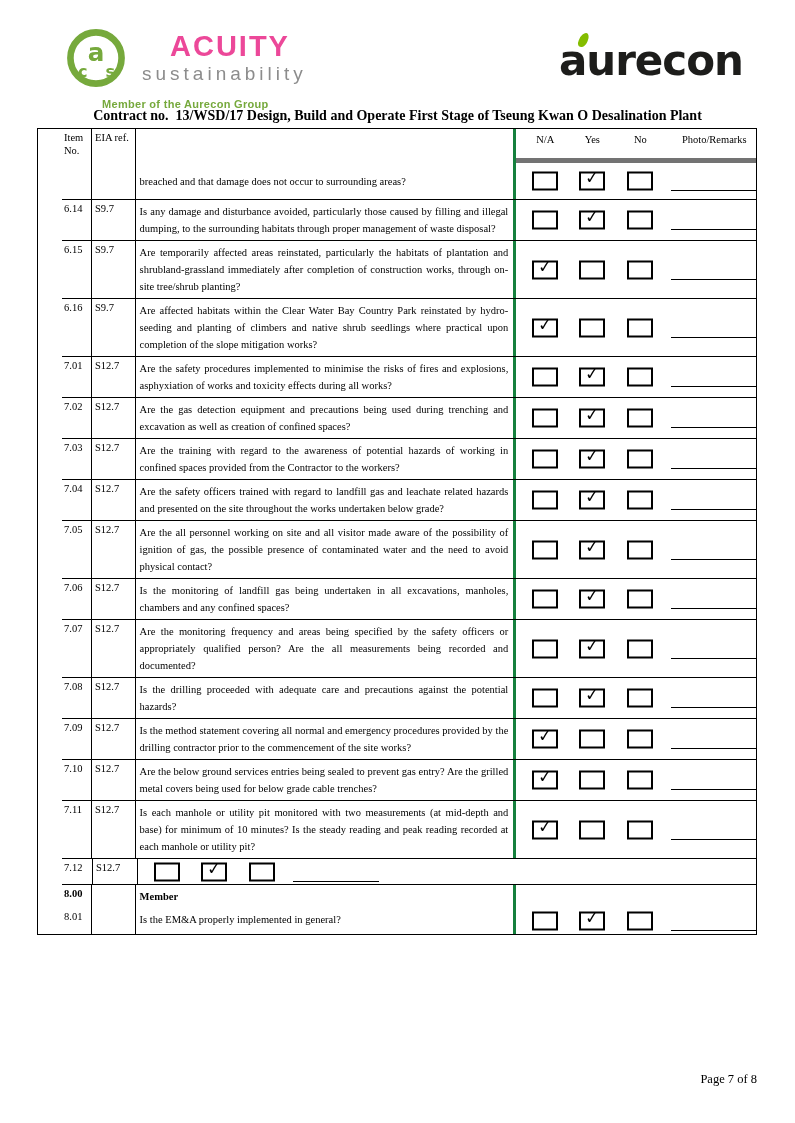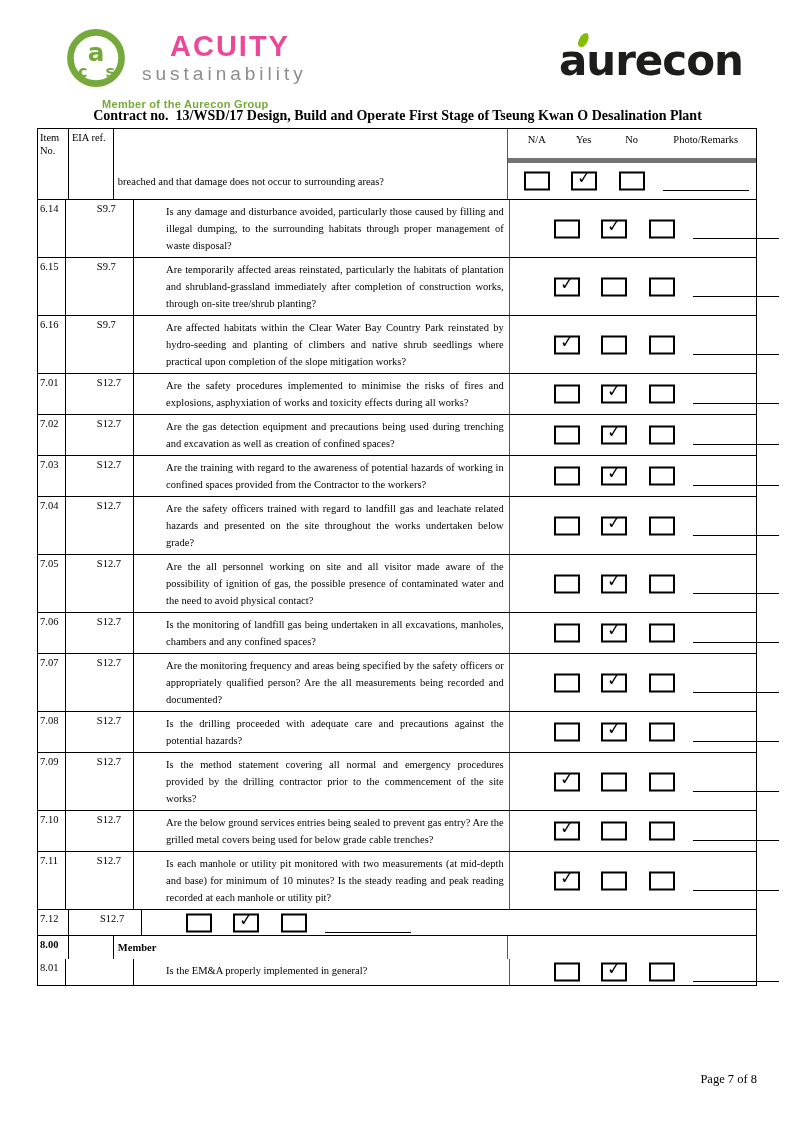--- a/index.html
+++ b/index.html
@@ -41,35 +41,35 @@
 
   
   .doc-title {
     position:absolute; top:108px; left:0; width:100%;
     text-align:center; font-weight:bold; font-size:14px; white-space:pre-wrap;
   }
 
   
   .checklist {
     position:absolute; left:37px; top:128px; width:720px;
-    border:1.5px solid #000; background:#fff;
+    border:1.5px solid #000; background:#fff;padding-left:24px;
   }
   .t-row { display:flex; border-bottom:1px solid #000; }
   .t-row.section { border-bottom:none; }
   .checklist .t-row:last-child { border-bottom:none; }
 
   .c-item { width:31px; border-right:1px solid #000; padding:2px 2px; font-size:10.5px; line-height:13px; }
   .c-ref  { width:45px; border-right:1px solid #000; padding:2px 3px; font-size:10.5px; line-height:13px; }
-  .c-q    { width:395px; border-right:1px solid #15803d; padding:3px 5px 3px 4px;
+  .c-q    { width:395px; border-right:3px solid #15803d; padding:3px 5px 3px 4px;
             font-size:10.5px; line-height:17px; text-align:justify; }
   .c-ans  { width:249px; position:relative; }
 
   .bold { font-weight:bold; }
 
-  .t-row.question { min-height:26px;gap:28px; }
+  .t-row.question { min-height:26px; }
   .t-row.continuation { min-height:37px; }
   .t-row.continuation .c-q { padding-top:10px; }
   .t-row.section { min-height:19px; }
 
   
   .header-row { border-bottom:none; min-height:34px; }
   .header-row .c-ans { border-bottom:5px solid #737373; }
   .h-label { position:absolute; top:5px; font-size:10.5px; text-align:center; }
   .h-na    { left:12px;  width:34px; }
   .h-yes   { left:59px;  width:34px; }

